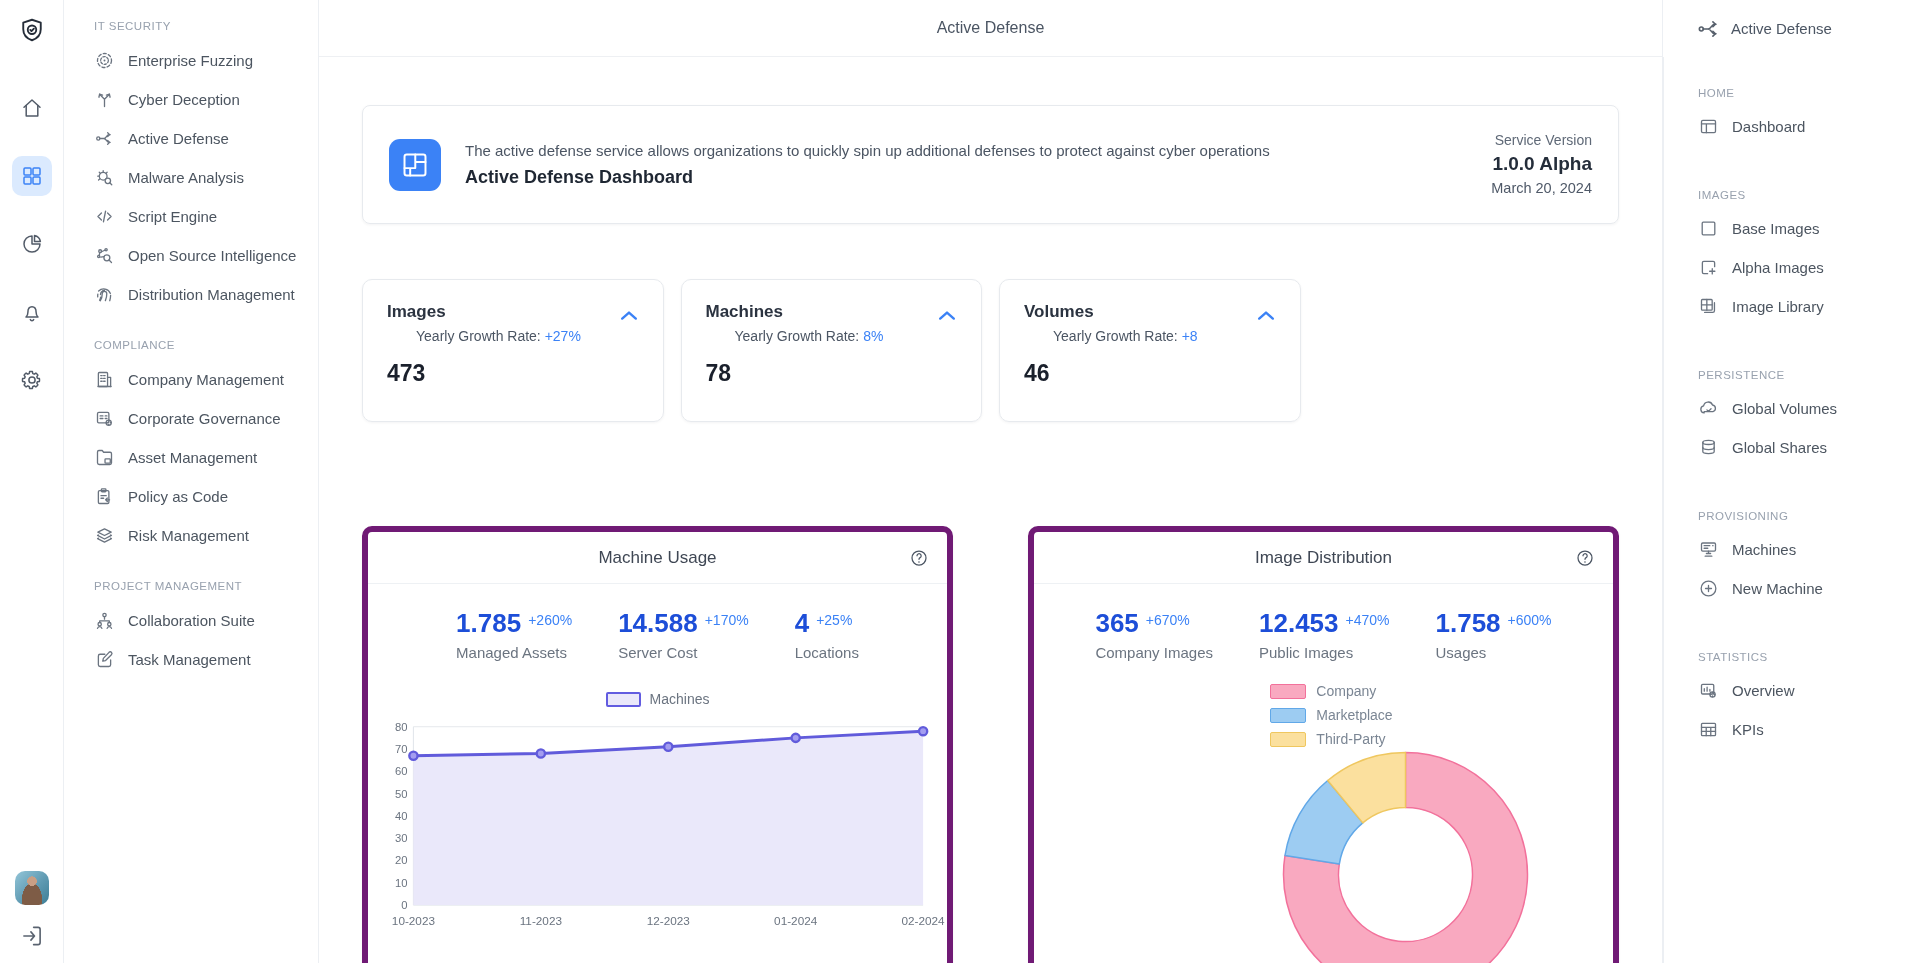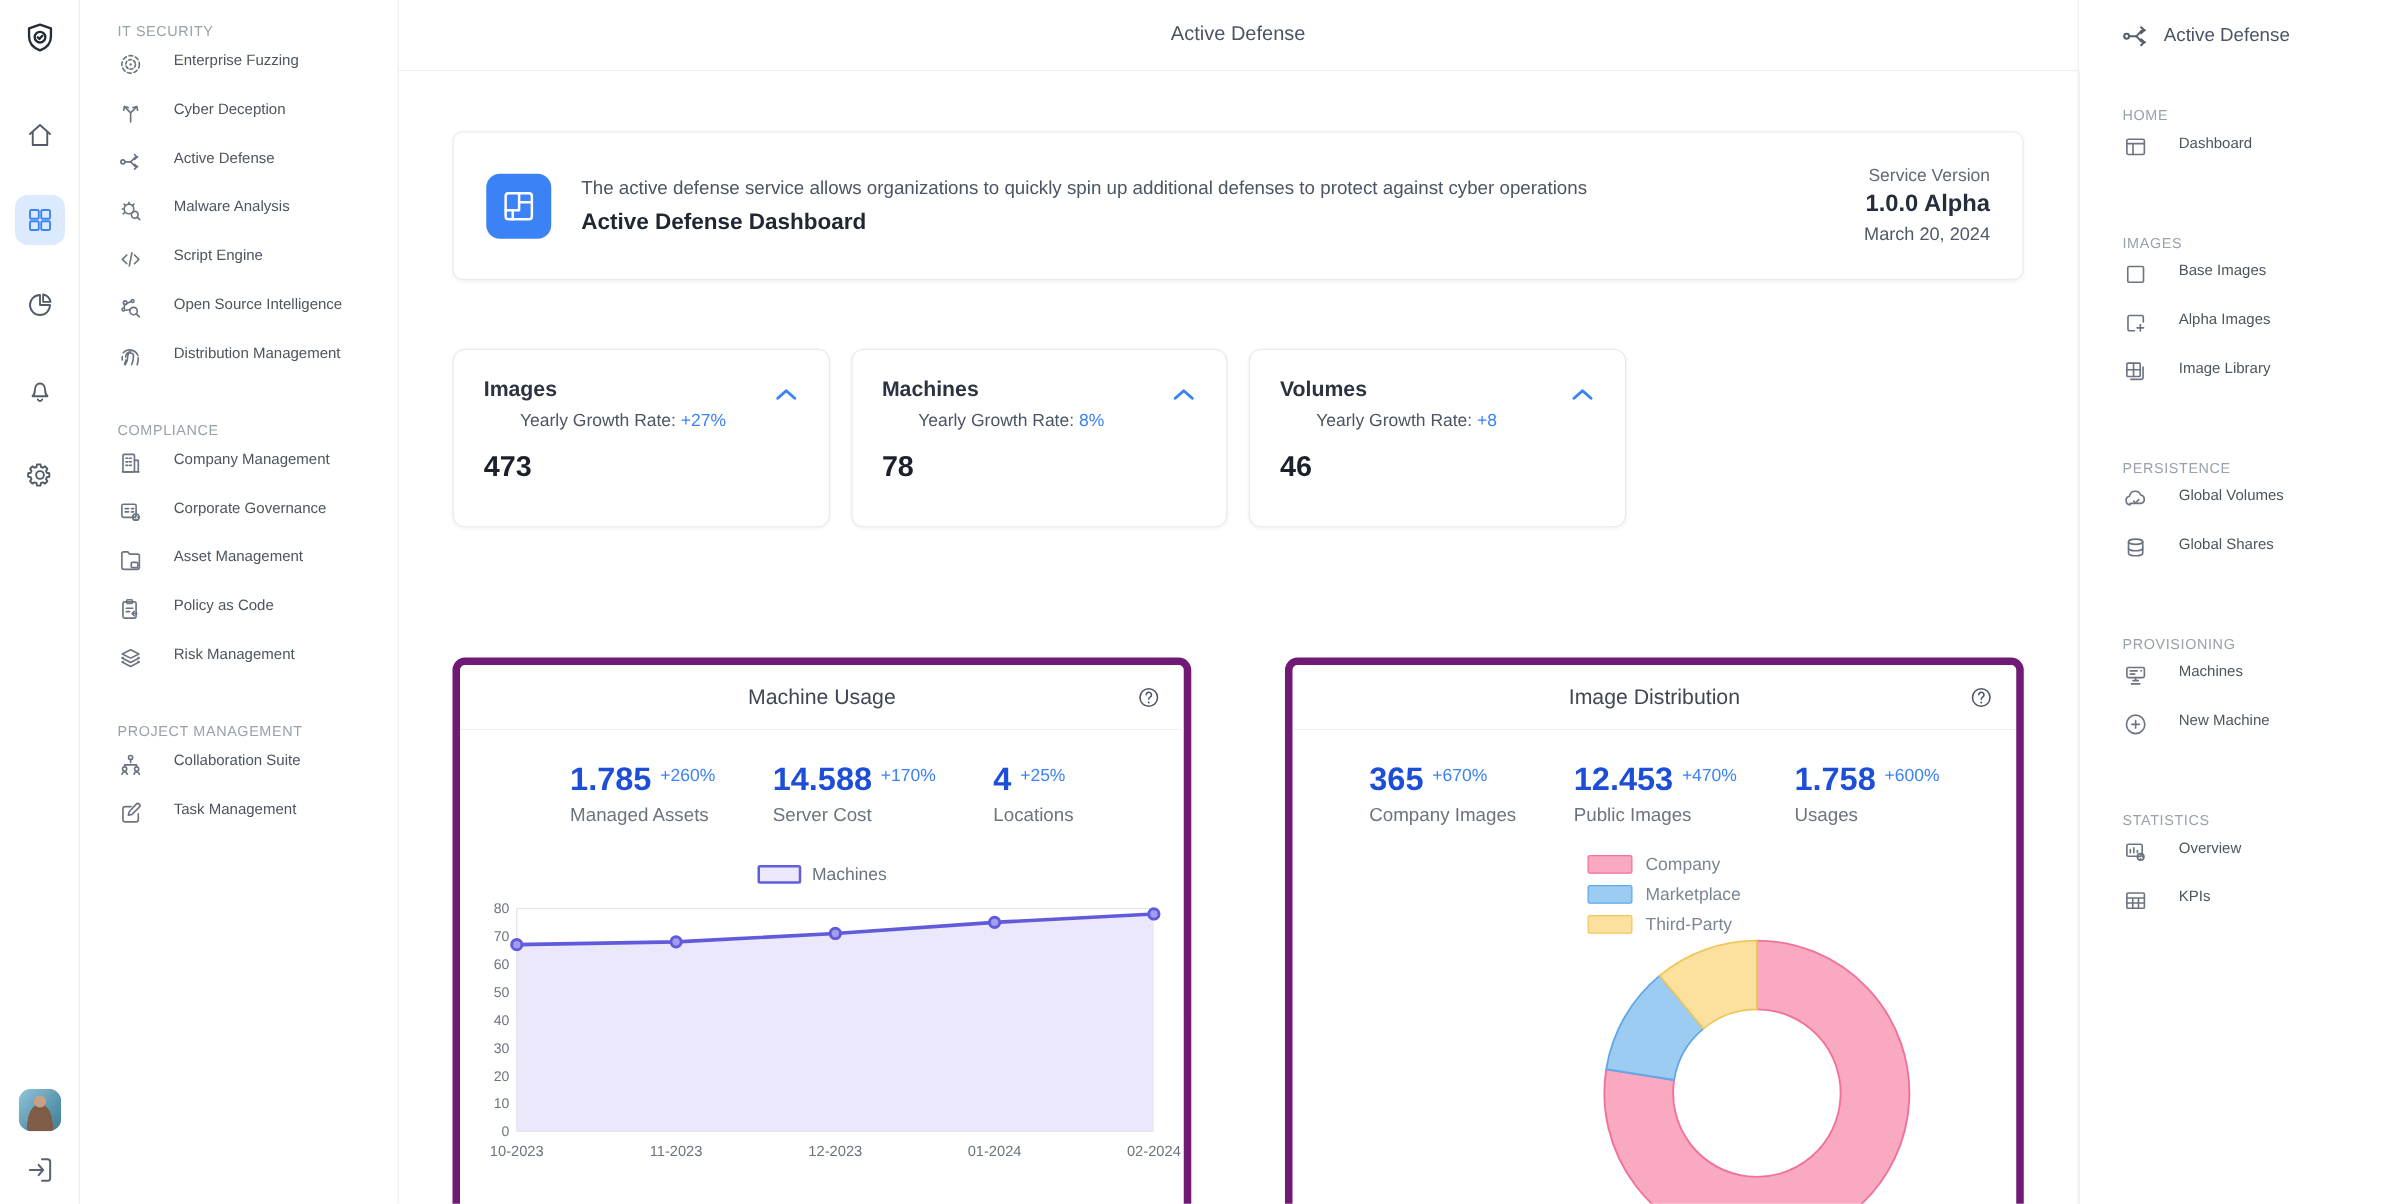--- a/index.html
+++ b/index.html
@@ -18,21 +18,21 @@
       radial-gradient(circle at 50% 30%, #c99f85 0 16%, rgba(0,0,0,0) 17%),
       radial-gradient(ellipse at 50% 88%, #7e5c46 0 42%, rgba(0,0,0,0) 43%),
       linear-gradient(135deg,#93c5d8 0%,#5f9ab2 55%,#3c7d95 100%); }
   .logout-btn { width:26px; height:26px; color:#5a6370; cursor:pointer; }
   svg { display:block; width:100%; height:100%; }
 
   
   .nav { width:254px; flex:0 0 254px; padding:20px 10px 4px 30px; }
   .nav-sec-title, .rs-sec-title { font-size:11.5px; letter-spacing:.5px; color:#98a1ae; margin:0 0 9px; }
   .nav-sec-title + .nav-item { margin-top:2px; }
-  .nav-item, .rs-item { display:flex; align-items:flex-start; gap:24px; height:39px; font-size:12px; color:#4c5560; cursor:pointer; }
+  .nav-item, .rs-item { display:flex; align-items:center; gap:13px; height:39px; font-size:15px; color:#4c5560; cursor:pointer; }
   .nav-item .nav-ic, .rs-item .nav-ic { width:21px; height:21px; color:#6b7480; flex:0 0 21px; }
   .nav-gap { height:25px; }
 
   
   .main { flex:1 1 auto; border-left:1px solid #eceff3; border-right:1px solid #eceff3; display:flex; flex-direction:column; }
   .main-header { height:57px; flex:0 0 57px; display:flex; align-items:center; justify-content:center; font-size:16px; color:#4b5563; border-bottom:1px solid #eef0f3; }
   .content { padding:48px 43px 0; }
 
   .banner { border:1px solid #e7eaee; border-radius:8px; box-shadow:0 1px 3px rgba(16,24,40,.05); padding:22px 26px; display:flex; align-items:center; gap:24px; height:119px; }
   .banner-icon { width:52px; height:52px; border-radius:11px; background:#3b82f6; color:#fff; display:flex; align-items:center; justify-content:center; flex:0 0 52px; }

